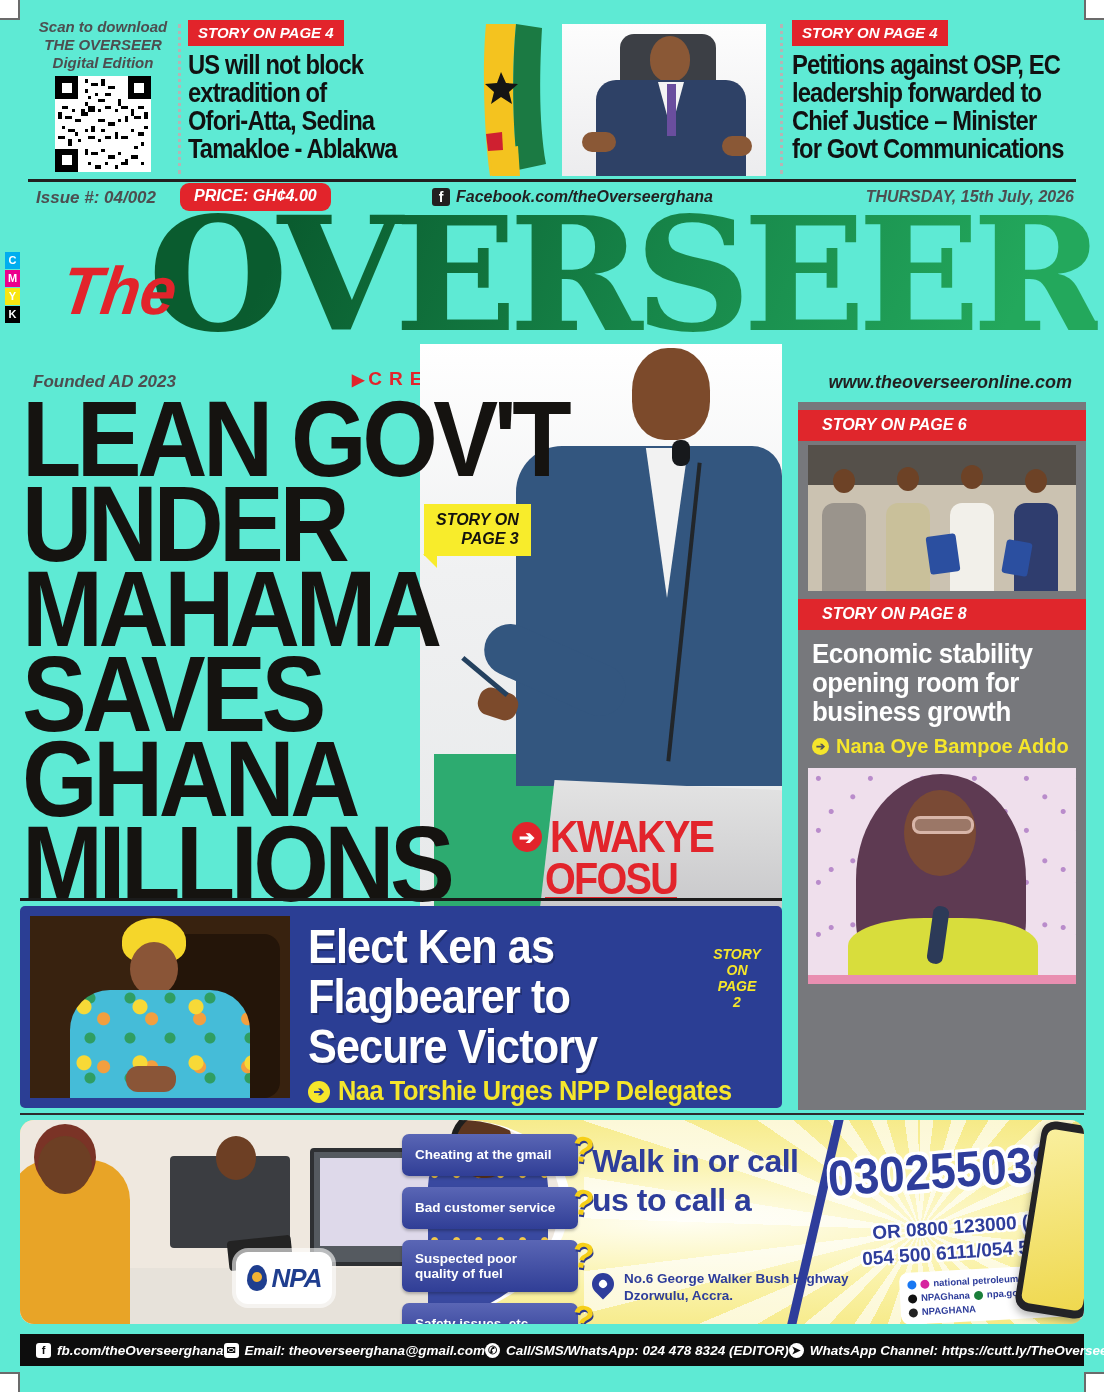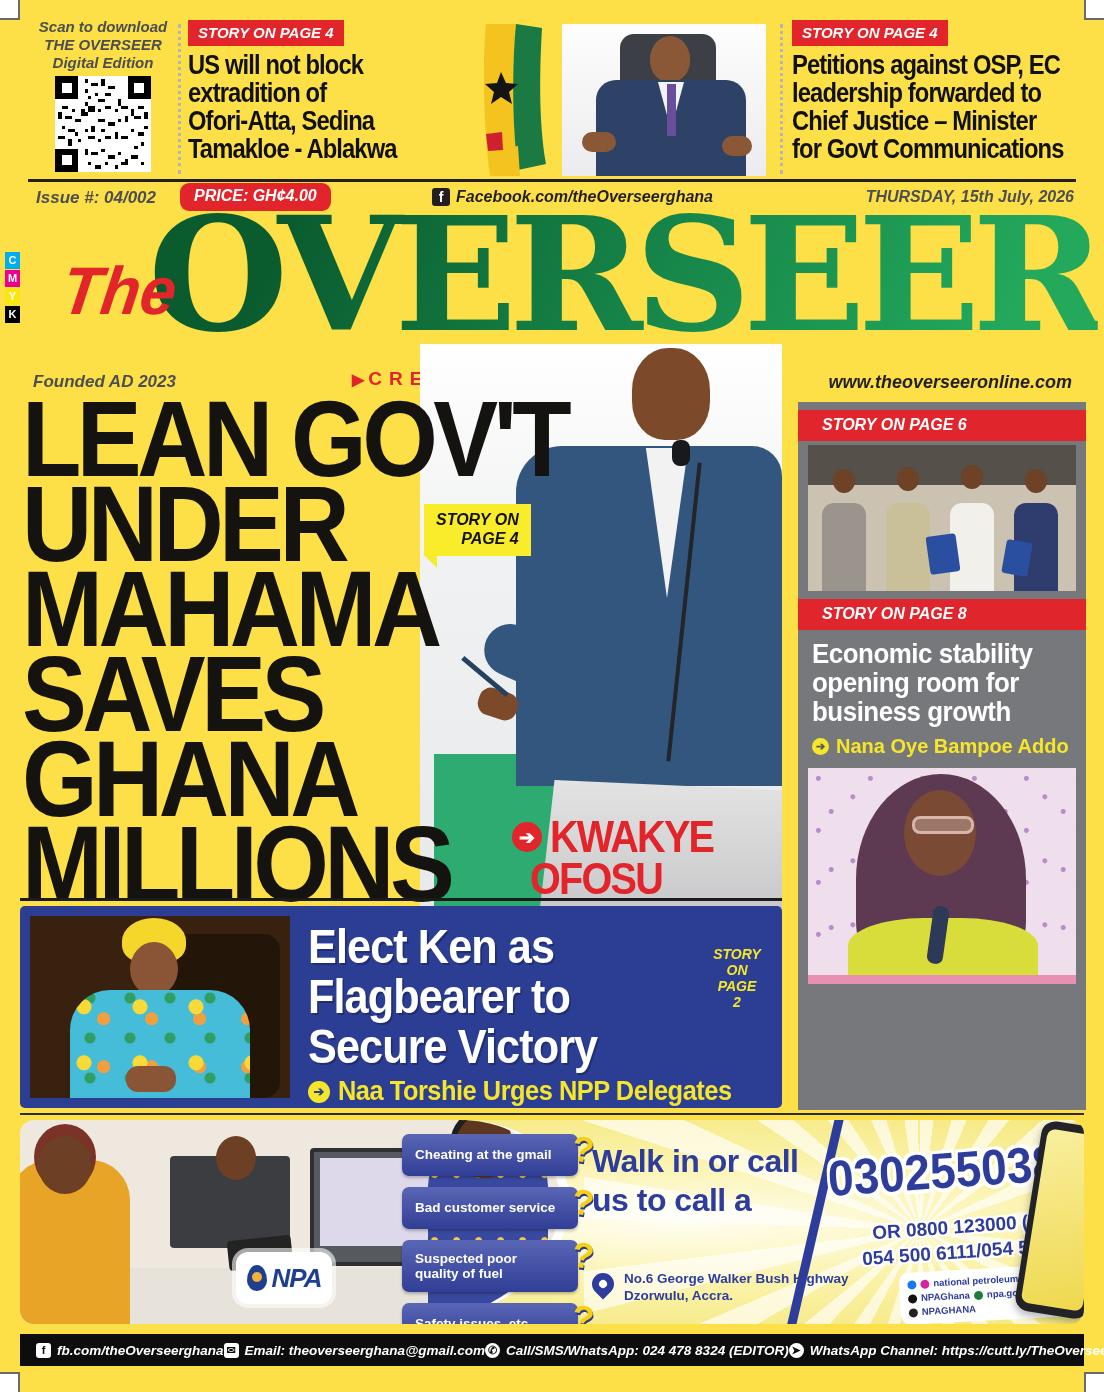--- a/index.html
+++ b/index.html
@@ -1,16 +1,16 @@
 <!DOCTYPE html>
 <html><head>
 <meta charset="utf-8">
 <style>
   html,body{margin:0;padding:0;background:#fff;}
-  .page{position:relative;width:1104px;height:1392px;background:#fde047;overflow:hidden;
+  .page{position:relative;width:1104px;height:1392px;background:#5eead4;overflow:hidden;
         font-family:"Liberation Sans",sans-serif;color:#1a1a1a;}
   .abs{position:absolute;}
 
   
   .corner{position:absolute;width:22px;height:22px;border:2px solid #6b6b6b;background:#fff;}
   .corner.tl{left:-6px;top:-6px;} .corner.tr{right:-6px;top:-6px;}
   .corner.bl{left:-6px;bottom:-6px;} .corner.br{right:-6px;bottom:-6px;}
 
   
   .qr-panel{left:28px;top:18px;width:150px;text-align:center;}
@@ -79,21 +79,21 @@
   .hl{display:block;font-weight:bold;font-size:108px;line-height:85px;letter-spacing:-5px;color:#151310;
       transform:scaleX(.9);transform-origin:left top;white-space:nowrap;}
   .ytag{left:424px;top:504px;z-index:3;background:#f8ec2b;padding:6px 12px 8px;text-align:right;
         font-style:italic;font-weight:bold;font-size:16px;line-height:19px;color:#14120f;}
   .ytag:after{content:"";position:absolute;left:-1px;bottom:-12px;border-top:14px solid #f8ec2b;border-left:14px solid transparent;}
   .byline{left:512px;top:816px;z-index:3;color:#e2242b;}
   .by-row{display:flex;align-items:center;gap:8px;}
   .arrow-chip{display:inline-flex;width:30px;height:30px;border-radius:50%;background:#e2242b;color:#fff;
               font-size:19px;font-weight:bold;align-items:center;justify-content:center;}
   .by-txt{font-weight:bold;font-size:45px;line-height:42px;letter-spacing:-2px;transform:scaleX(.88);transform-origin:left top;white-space:nowrap;}
-  .by2{margin-left:18px;}
+  .by2{margin-left:33px;text-decoration:underline;}
   .mid-rule{left:20px;top:898px;width:762px;height:3px;background:#1b1b1b;z-index:4;}
 
   
   .sidebar{left:798px;top:402px;width:288px;height:708px;background:#77787c;z-index:1;}
   .sb-banner{margin:8px 0 0;background:#e0262c;color:#fff;font-style:italic;font-weight:bold;
              font-size:16px;padding:6px 10px 7px 24px;}
   .sb-h{padding:10px 14px 6px;color:#fff;font-weight:bold;}
   .sb-h span{display:block;font-size:27px;line-height:29px;letter-spacing:-.5px;transform:scaleX(.96);transform-origin:left top;white-space:nowrap;}
   .sb-photo1{margin:4px 10px 0;height:146px;position:relative;background:#cbc2b1;overflow:hidden;}
   .sp1-screen{position:absolute;left:0;top:0;width:100%;height:40px;background:#55504a;}
@@ -369,21 +369,21 @@
     <span class="hl">LEAN GOV'T</span>
     <span class="hl">UNDER</span>
     <span class="hl">MAHAMA</span>
     <span class="hl">SAVES</span>
     <span class="hl">GHANA</span>
     <span class="hl">MILLIONS</span>
   </div>
 
   <div class="abs ytag">
     <div>STORY ON</div>
-    <div>PAGE 4</div>
+    <div>PAGE 3</div>
   </div>
 
   <div class="abs byline">
     <div class="by-row">
       <span class="arrow-chip">➔</span>
       <span class="by-txt">KWAKYE</span>
     </div>
     <div class="by-row by2">
       <span class="by-txt">OFOSU</span>
     </div>

